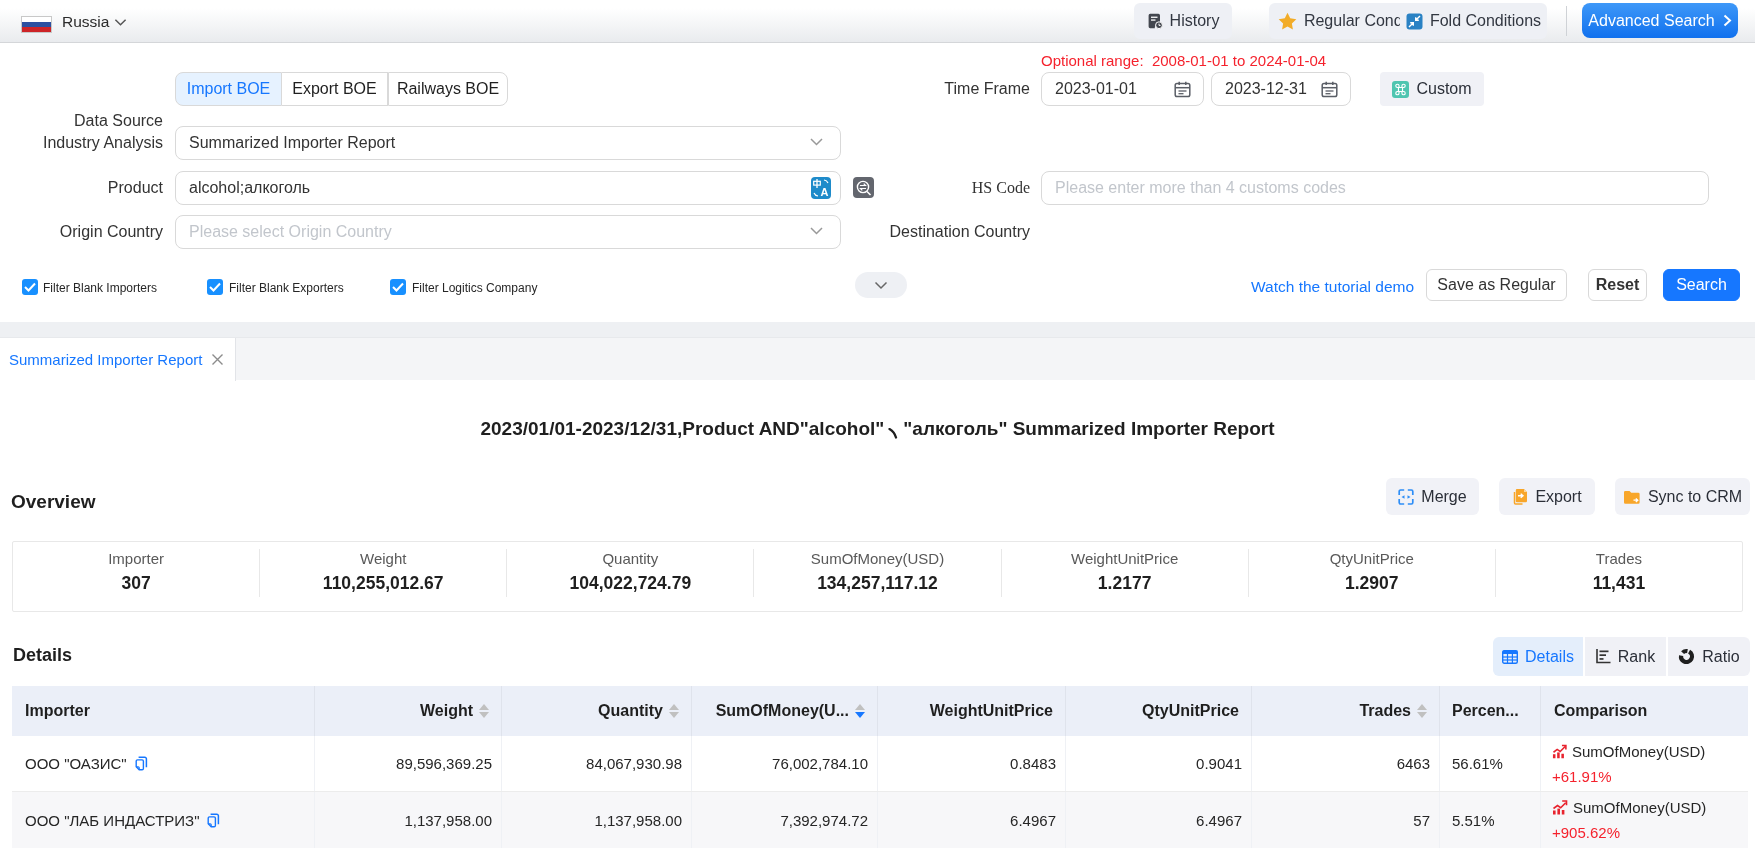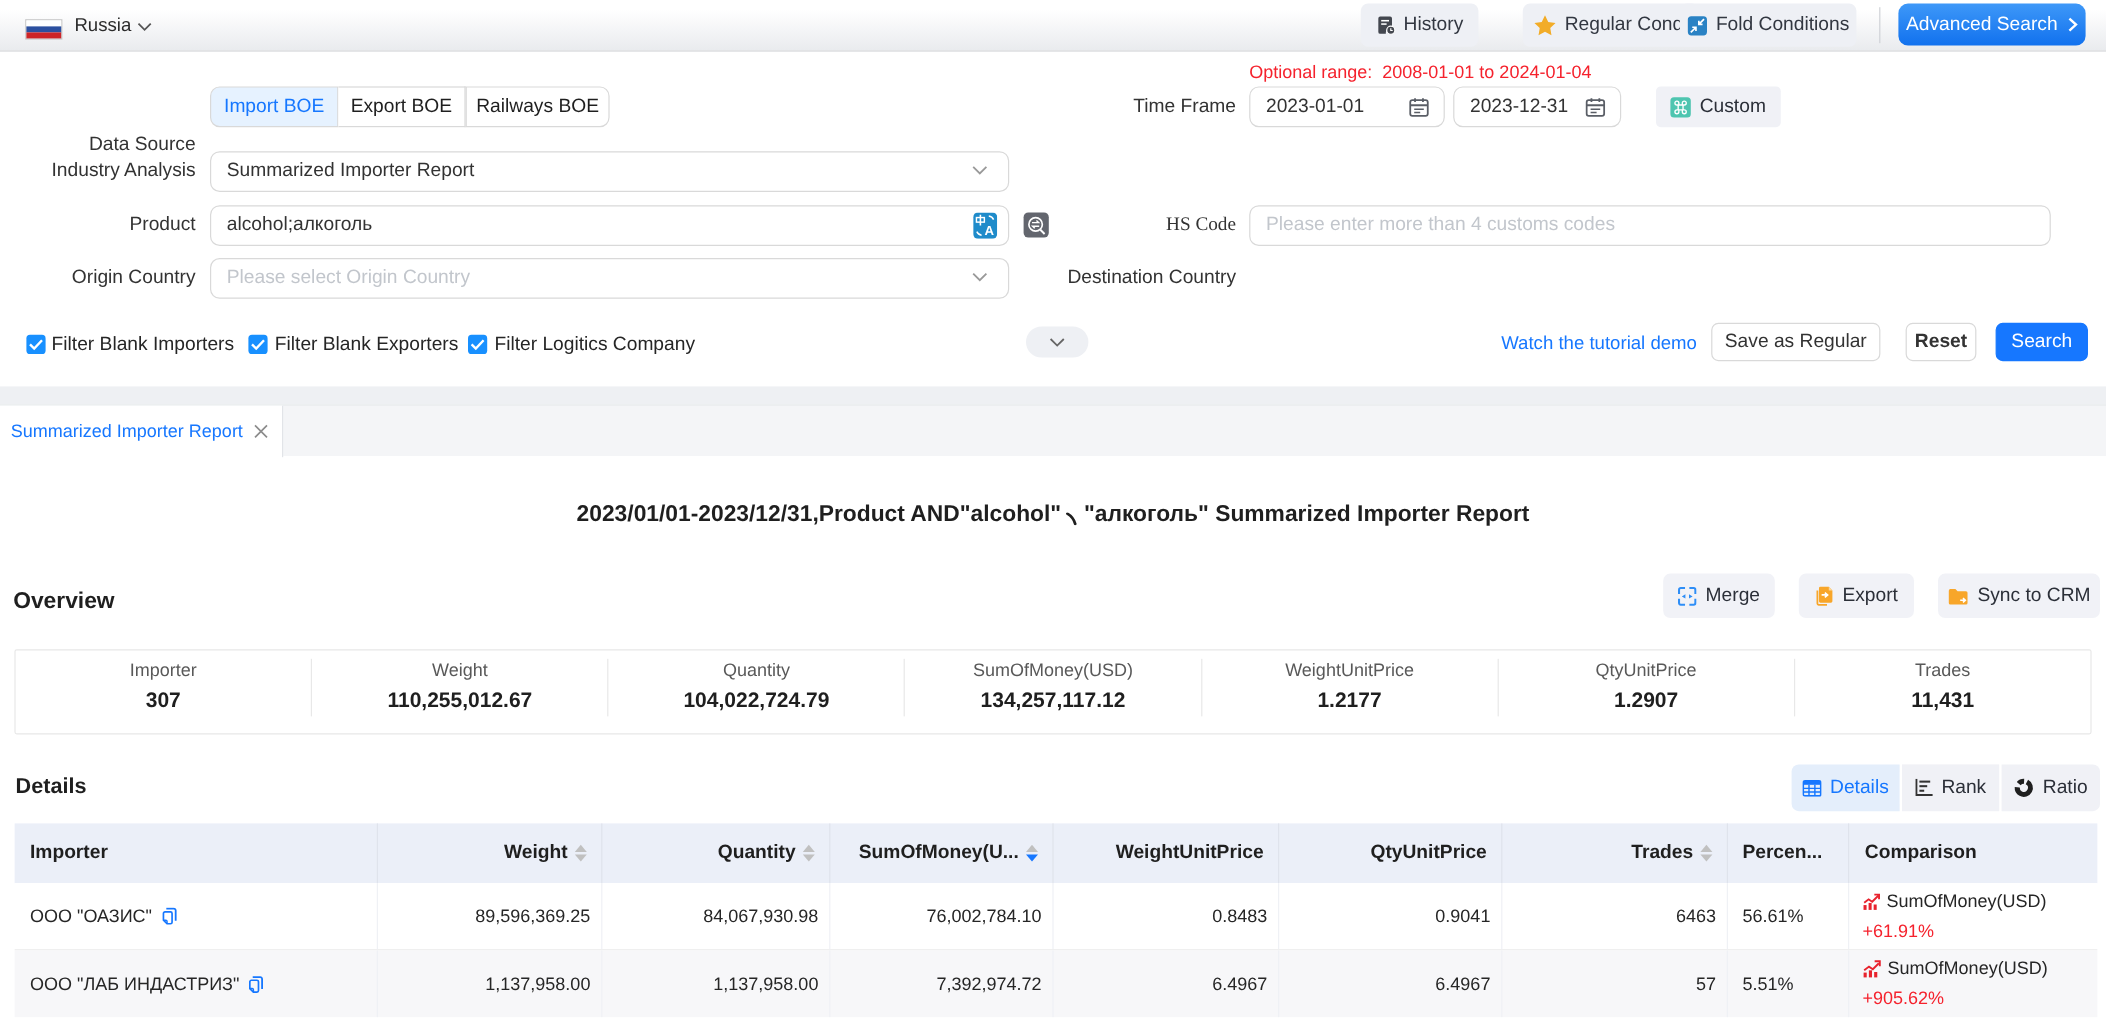--- a/index.html
+++ b/index.html
@@ -7,21 +7,21 @@
     font-family:"Liberation Sans", sans-serif; }
   #page { position:relative; width:1755px; height:848px; background:#fff; }
   .abs { position:absolute; }
   .lbl { position:absolute; text-align:right; font-size:16px; color:#333; line-height:34px; height:34px; }
   .inp { position:absolute; height:34px; border:1px solid #d9d9d9; border-radius:8px; background:#fff;
          font-size:16px; color:#333; line-height:32px; padding-left:13px; }
   .ph { color:#c2c6cc; }
   .sel-arrow { position:absolute; top:10px; }
   .cbx { position:absolute; width:16px; height:16px; background:#1890ff; border-radius:3px; }
   .cbx svg { position:absolute; left:2px; top:3px; }
-  .cbl { position:absolute; font-size:16px; color:#262626; line-height:16px; }
+  .cbl { position:absolute; font-size:12px; color:#262626; line-height:16px; }
   .gbtn { position:absolute; height:36px; background:#eef0f5; border-radius:6px; display:flex;
           align-items:center; justify-content:center; font-size:16px; color:#323741; gap:7px; }
   .wbtn { position:absolute; height:32px; background:#fff; border:1px solid #d9d9d9; border-radius:6px;
           display:flex; align-items:center; justify-content:center; font-size:16px; color:#333; }
   .ovbtn { position:absolute; height:37px; background:#f1f2f7; border-radius:6px; display:flex;
            align-items:center; justify-content:center; font-size:16px; color:#2b2f38; gap:7px; top:478px; }
   .stat { flex:1; position:relative; border-right:1px solid #e8e8e8; margin:7px 0 14px 0; text-align:center; }
   .sl { font-size:15px; color:#595959; margin-top:1px; }
   .sv { font-size:17.5px; font-weight:bold; color:#1f1f1f; margin-top:6px; }
   .th, .td { display:flex; align-items:center; justify-content:flex-end; padding-right:12px;

